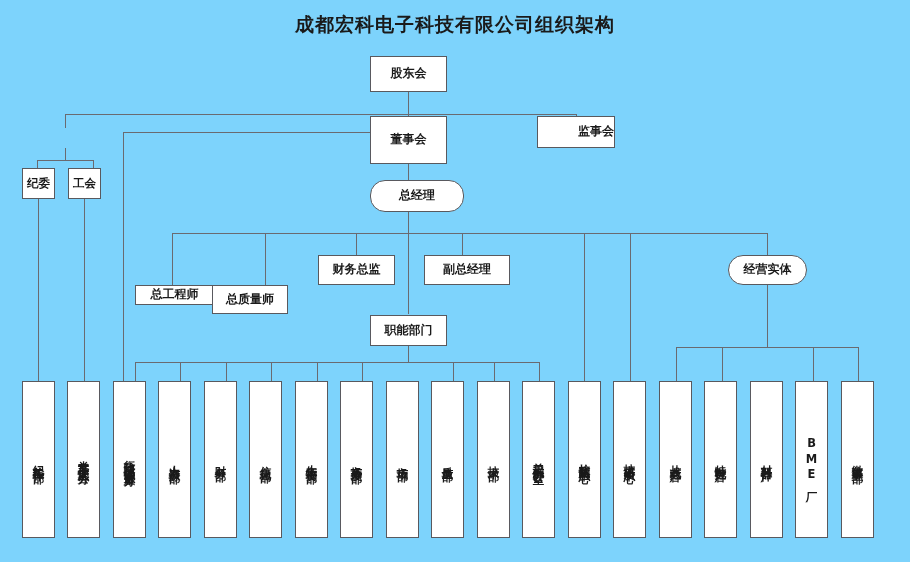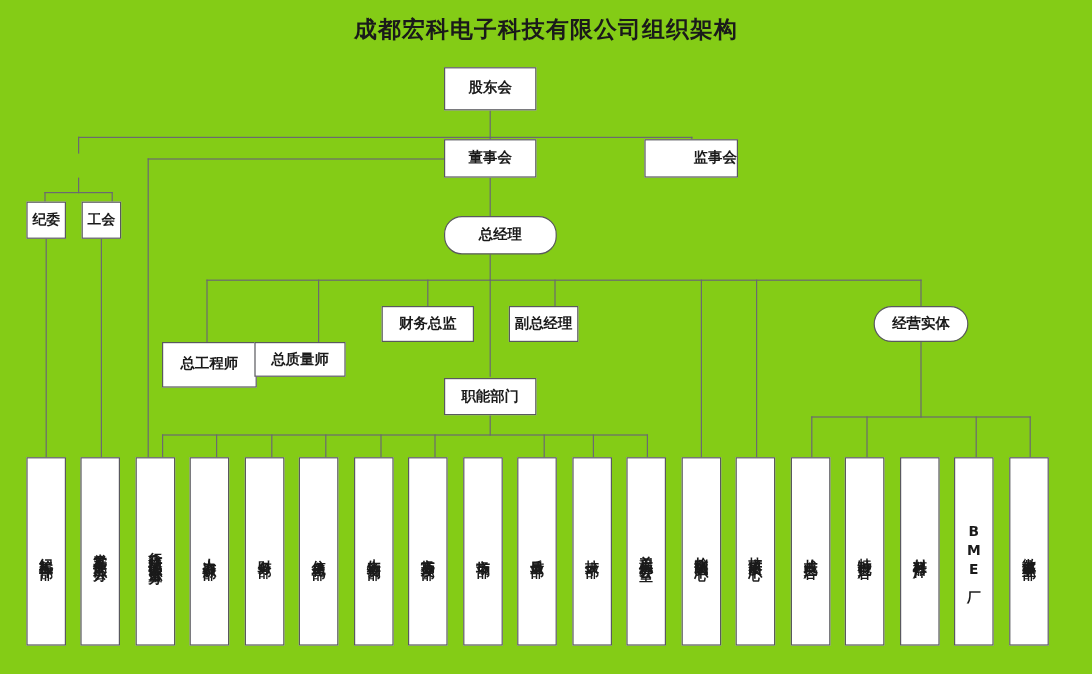--- a/index.html
+++ b/index.html
@@ -4,21 +4,21 @@
 <style>
   html,body{margin:0;padding:0;background:#ffffff;}
   body{
     font-family:"DejaVu Sans","Liberation Sans",sans-serif;
     color:#1a1a1a;
   }
   #chart{
     position:relative;
     width:910px;
     height:562px;
-    background:#84cc16;
+    background:#7dd3fc;
     overflow:hidden;
   }
   .title{
     position:absolute;
     left:0; top:12px; width:910px;
     text-align:center;
     font-size:19px;
     font-weight:bold;
     letter-spacing:1px;
     color:#1a1a1a;
@@ -124,53 +124,53 @@
   <div class="ln lnv" style="left:676px;top:347px;height:34px;"></div>
   <div class="ln lnv" style="left:722px;top:347px;height:34px;"></div>
   <div class="ln lnv" style="left:813px;top:347px;height:34px;"></div>
   <div class="ln lnv" style="left:858px;top:347px;height:34px;"></div>
 
   <div class="node" style="left:370px;top:56px;width:77px;height:36px;">
     <span>股东会</span>
   </div>
 
 
-  <div class="node" style="left:370px;top:116px;width:77px;height:32px;font-family:Liberation Serif, serif;">
+  <div class="node" style="left:370px;top:116px;width:77px;height:48px;font-family:Liberation Serif, serif;">
     <span>董事会</span>
   </div>
 
   <div class="node" style="left:537px;top:116px;width:78px;height:32px;justify-content:flex-end;">
     <span>监事会</span>
   </div>
 
   <div class="node small" style="left:22px;top:168px;width:33px;height:31px;">
     <span>纪委</span>
   </div>
 
   <div class="node small" style="left:68px;top:168px;width:33px;height:31px;">
     <span>工会</span>
   </div>
 
   <div class="node" style="left:370px;top:180px;width:94px;height:32px;border-radius:15px;">
     <span>总经理</span>
   </div>
 
-  <div class="node" style="left:135px;top:285px;width:79px;height:38px;">
+  <div class="node" style="left:135px;top:285px;width:79px;height:20px;">
     <span>总工程师</span>
   </div>
 
   <div class="node" style="left:212px;top:285px;width:76px;height:29px;">
     <span>总质量师</span>
   </div>
 
   <div class="node" style="left:318px;top:255px;width:77px;height:30px;">
     <span>财务总监</span>
   </div>
 
-  <div class="node" style="left:424px;top:255px;width:58px;height:30px;">
+  <div class="node" style="left:424px;top:255px;width:86px;height:30px;">
     <span>副总经理</span>
   </div>
 
   <div class="node" style="left:370px;top:315px;width:77px;height:31px;">
     <span>职能部门</span>
   </div>
 
   <div class="node" style="left:728px;top:255px;width:79px;height:30px;border-radius:15px;">
     <span>经营实体</span>
   </div>

